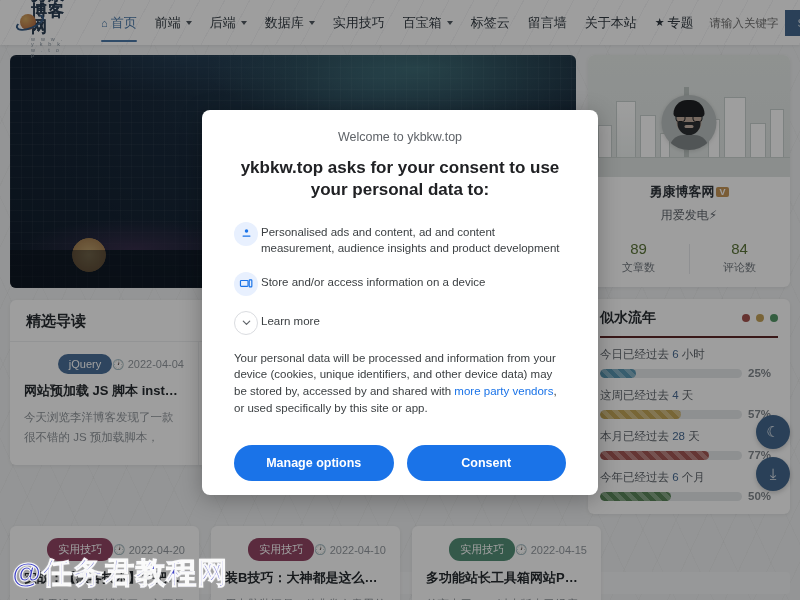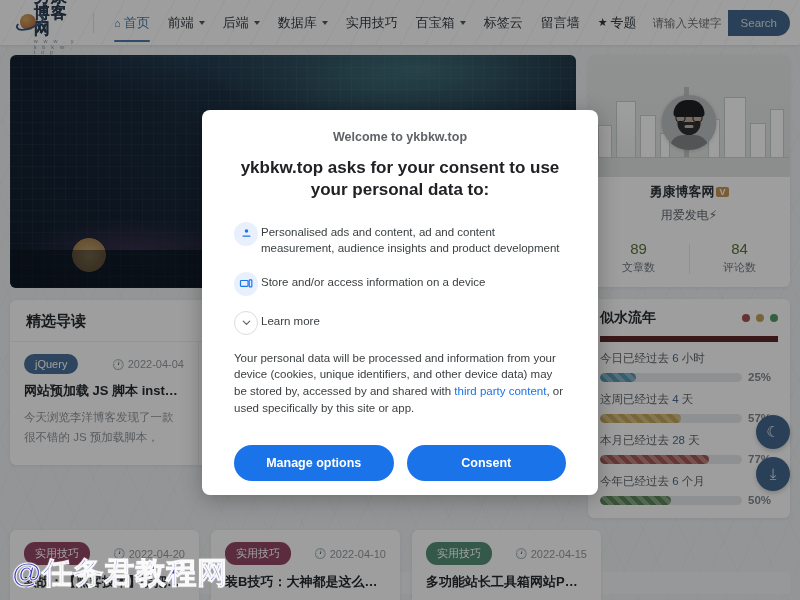--- a/index.html
+++ b/index.html
@@ -168,21 +168,21 @@
     padding: 12px 16px 10px 16px;
     font-size: 15px; font-weight: bold; color:#232c34;
     border-bottom: 1px solid #eceff2;
   }
   .posts { display:flex; }
   .post {
     width: 189px; padding: 12px 14px 14px 14px;
     border-right: 1px solid #eef1f4;
   }
   .post:last-child{border-right:none;}
-  .post-meta { display:flex; align-items:center; justify-content:space-between; margin-bottom:9px;}
+  .post-meta { display:flex; align-items:center; justify-content:flex-end; margin-bottom:9px;}
   .tag {
     font-size: 11px; color:#fff; border-radius: 11px; padding: 4px 11px; display:inline-block;
   }
   .tag.blue { background:#2f74c0; }
   .tag.pink { background:#c2366f; }
   .tag.green{ background:#2e9c6e; }
   .date { font-size: 11px; color:#8e99a4; display:flex; align-items:center; gap:3px;}
   .clock { font-size:10px; }
   .post-title {
     font-size: 13px; font-weight: bold; color:#222b33; line-height:1.3;
@@ -233,21 +233,21 @@
     padding:0 3px; border-radius:2px; margin-left:2px; vertical-align:1px;
   }
   .profile-slogan { position:absolute; left:0;right:0; top:152px; text-align:center; font-size:12px; color:#5a6673;}
   .stats { position:absolute; left:0;right:0; top:185px; display:flex; }
   .stat { flex:1; text-align:center; position:relative;}
   .stat + .stat::before{content:"";position:absolute;left:0;top:4px;width:1px;height:30px;background:#e4e9ed;}
   .stat-num{font-size:15px;color:#4d7c0f;}
   .stat-lbl{font-size:11px;color:#6e7a86;margin-top:3px;}
 
   .timecard { margin-top:12px; padding:10px 12px 12px 12px;}
-  .tc-head{display:flex;align-items:center;justify-content:space-between;padding-bottom:9px;border-bottom:6px solid #7f1d1d;}
+  .tc-head{display:flex;align-items:center;justify-content:space-between;padding-bottom:9px;border-bottom:2px solid #7f1d1d;}
   .tc-title{font-size:14px;font-weight:bold;color:#232c34;}
   .tc-dots{display:flex;gap:6px;}
   .tc-dots i{width:8px;height:8px;border-radius:50%;display:block;}
   .tl-label{font-size:11.5px;color:#5b6672;margin:9px 0 5px 0;}
   .tl-label b{color:#2f6fb8;font-weight:normal;}
   .tl-row{display:flex;align-items:center;gap:6px;}
   .bar{flex:1;height:9px;border-radius:5px;background:#e3e8ec;overflow:hidden;}
   .bar>span{
     display:block;height:100%;border-radius:5px;
     background-image: linear-gradient(45deg, rgba(255,255,255,.28) 25%, transparent 25%, transparent 50%, rgba(255,255,255,.28) 50%, rgba(255,255,255,.28) 75%, transparent 75%, transparent);
@@ -273,21 +273,21 @@
 
   
   #modal {
     position:absolute; left:202px; top:110px; width:396px; height:385px;
     background:#fff; border-radius:8px; z-index:50;
     box-shadow:0 4px 22px rgba(0,0,0,0.28);
     overflow:hidden;
     display:flex; flex-direction:column;
   }
   .m-body{ padding:14px 32px 0 32px; flex:1; overflow:hidden;}
-  .m-welcome{text-align:center;font-size:12.5px;font-weight:bold;color:#5f6368;margin-top:6px;}
+  .m-welcome{text-align:center;font-size:12.5px;font-weight:normal;color:#5f6368;margin-top:6px;}
   .m-title{
     text-align:center;font-size:17px;font-weight:bold;color:#202124;
     line-height:1.32; margin-top:13px; padding:0 2px;
   }
   .m-list{margin-top:20px;}
   .m-li{display:flex;align-items:flex-start;gap:3px;margin-bottom:15px;}
   .m-ico{
     flex:0 0 auto;width:24px;height:24px;border-radius:50%;background:#e8f0fe;
     display:flex;align-items:center;justify-content:center;
   }
@@ -356,20 +356,23 @@
         </div>
         <div class="nav-item">
           <span>百宝箱</span>
           <span class="caret"></span>
         </div>
         <div class="nav-item">
           <span>标签云</span>
         </div>
         <div class="nav-item">
           <span>留言墙</span>
+        </div>
+        <div class="nav-item">
+          <span>关于本站</span>
         </div>
         <div class="nav-item">
           <span class="star-ico">★</span>
           <span>专题</span>
         </div>
       </div>
 
       <div class="search-wrap">
         <input class="search-input" placeholder="请输入关键字" style="">
         <button class="search-btn">Search</button>
@@ -627,21 +630,21 @@
         <div class="m-li">
           <div class="m-ico plain">
             <svg width="11" height="11" viewBox="0 0 24 24" fill="none" stroke="#5f6368" stroke-width="2.6" stroke-linecap="round" stroke-linejoin="round">
               <polyline points="5,9 12,16 19,9"></polyline>
             </svg>
           </div>
           <div class="m-li-txt">Learn more</div>
         </div>
       </div>
 
-      <div class="m-para"><span>Your personal data will be processed and information from your device (cookies, unique identifiers, and other device data) may be stored by, accessed by and shared with </span><a class="m-link">third party content</a><span>, or used specifically by this site or app.</span></div>
+      <div class="m-para"><span>Your personal data will be processed and information from your device (cookies, unique identifiers, and other device data) may be stored by, accessed by and shared with </span><a class="m-link">more party vendors</a><span>, or used specifically by this site or app.</span></div>
 
     </div>
 
     <div class="m-actions">
       <button class="m-btn">Manage options</button>
       <button class="m-btn">Consent</button>
     </div>
   </div>
 
   <div class="watermark">@任务君教程网</div>

